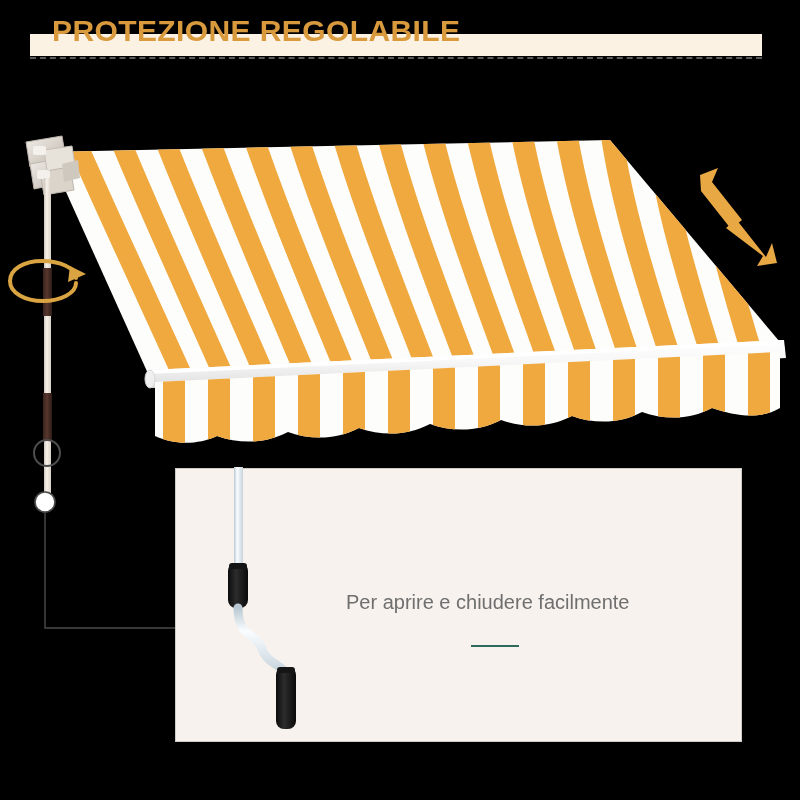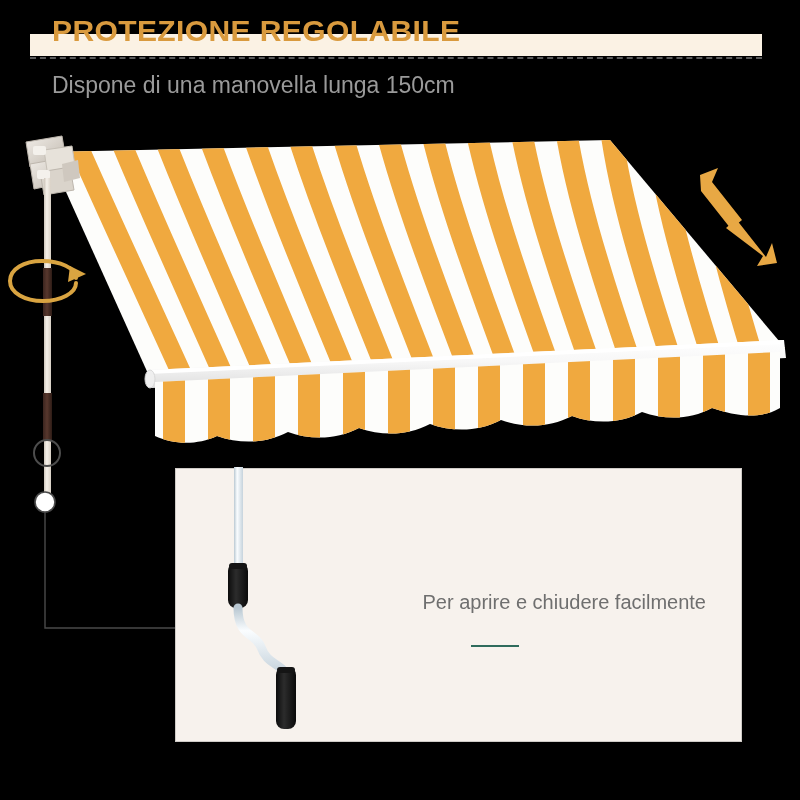--- a/index.html
+++ b/index.html
@@ -89,21 +89,21 @@
     height: 274px;
     background: #F7F2ED;
     border: 1px solid #cfcbc7;
     box-sizing: border-box;
   }
   #detail-panel-caption {
     position: absolute;
     left: 170px;
     top: 122px;
     width: 360px;
-    text-align: right;
+    text-align: left;
     font-size: 20px;
     color: #6f6f6f;
     white-space: nowrap;
   }
   #detail-panel-accent-rule {
     position: absolute;
     left: 295px;
     top: 176px;
     width: 48px;
     height: 0;
@@ -121,21 +121,20 @@
 <body>
 
 <div id="page">
 
   <div id="title-band"></div>
 
   <div id="page-title">PROTEZIONE REGOLABILE</div>
 
   <div id="title-divider"></div>
 
-  <div id="page-subtitle">Dispone di una manovella lunga 150cm</div>
 
   <svg id="awning-illustration" viewBox="0 0 800 350">
     <defs>
       <clipPath id="canopyClip">
         <path d="M 48,32 L 610,20 L 785,228 L 150,258 Z"></path>
       </clipPath>
       <clipPath id="valanceClip">
         <path d="M 155,262 L 780,232 L 780,288
                  C 760,300 735,296 712,288
                  C 690,300 665,300 642,292

